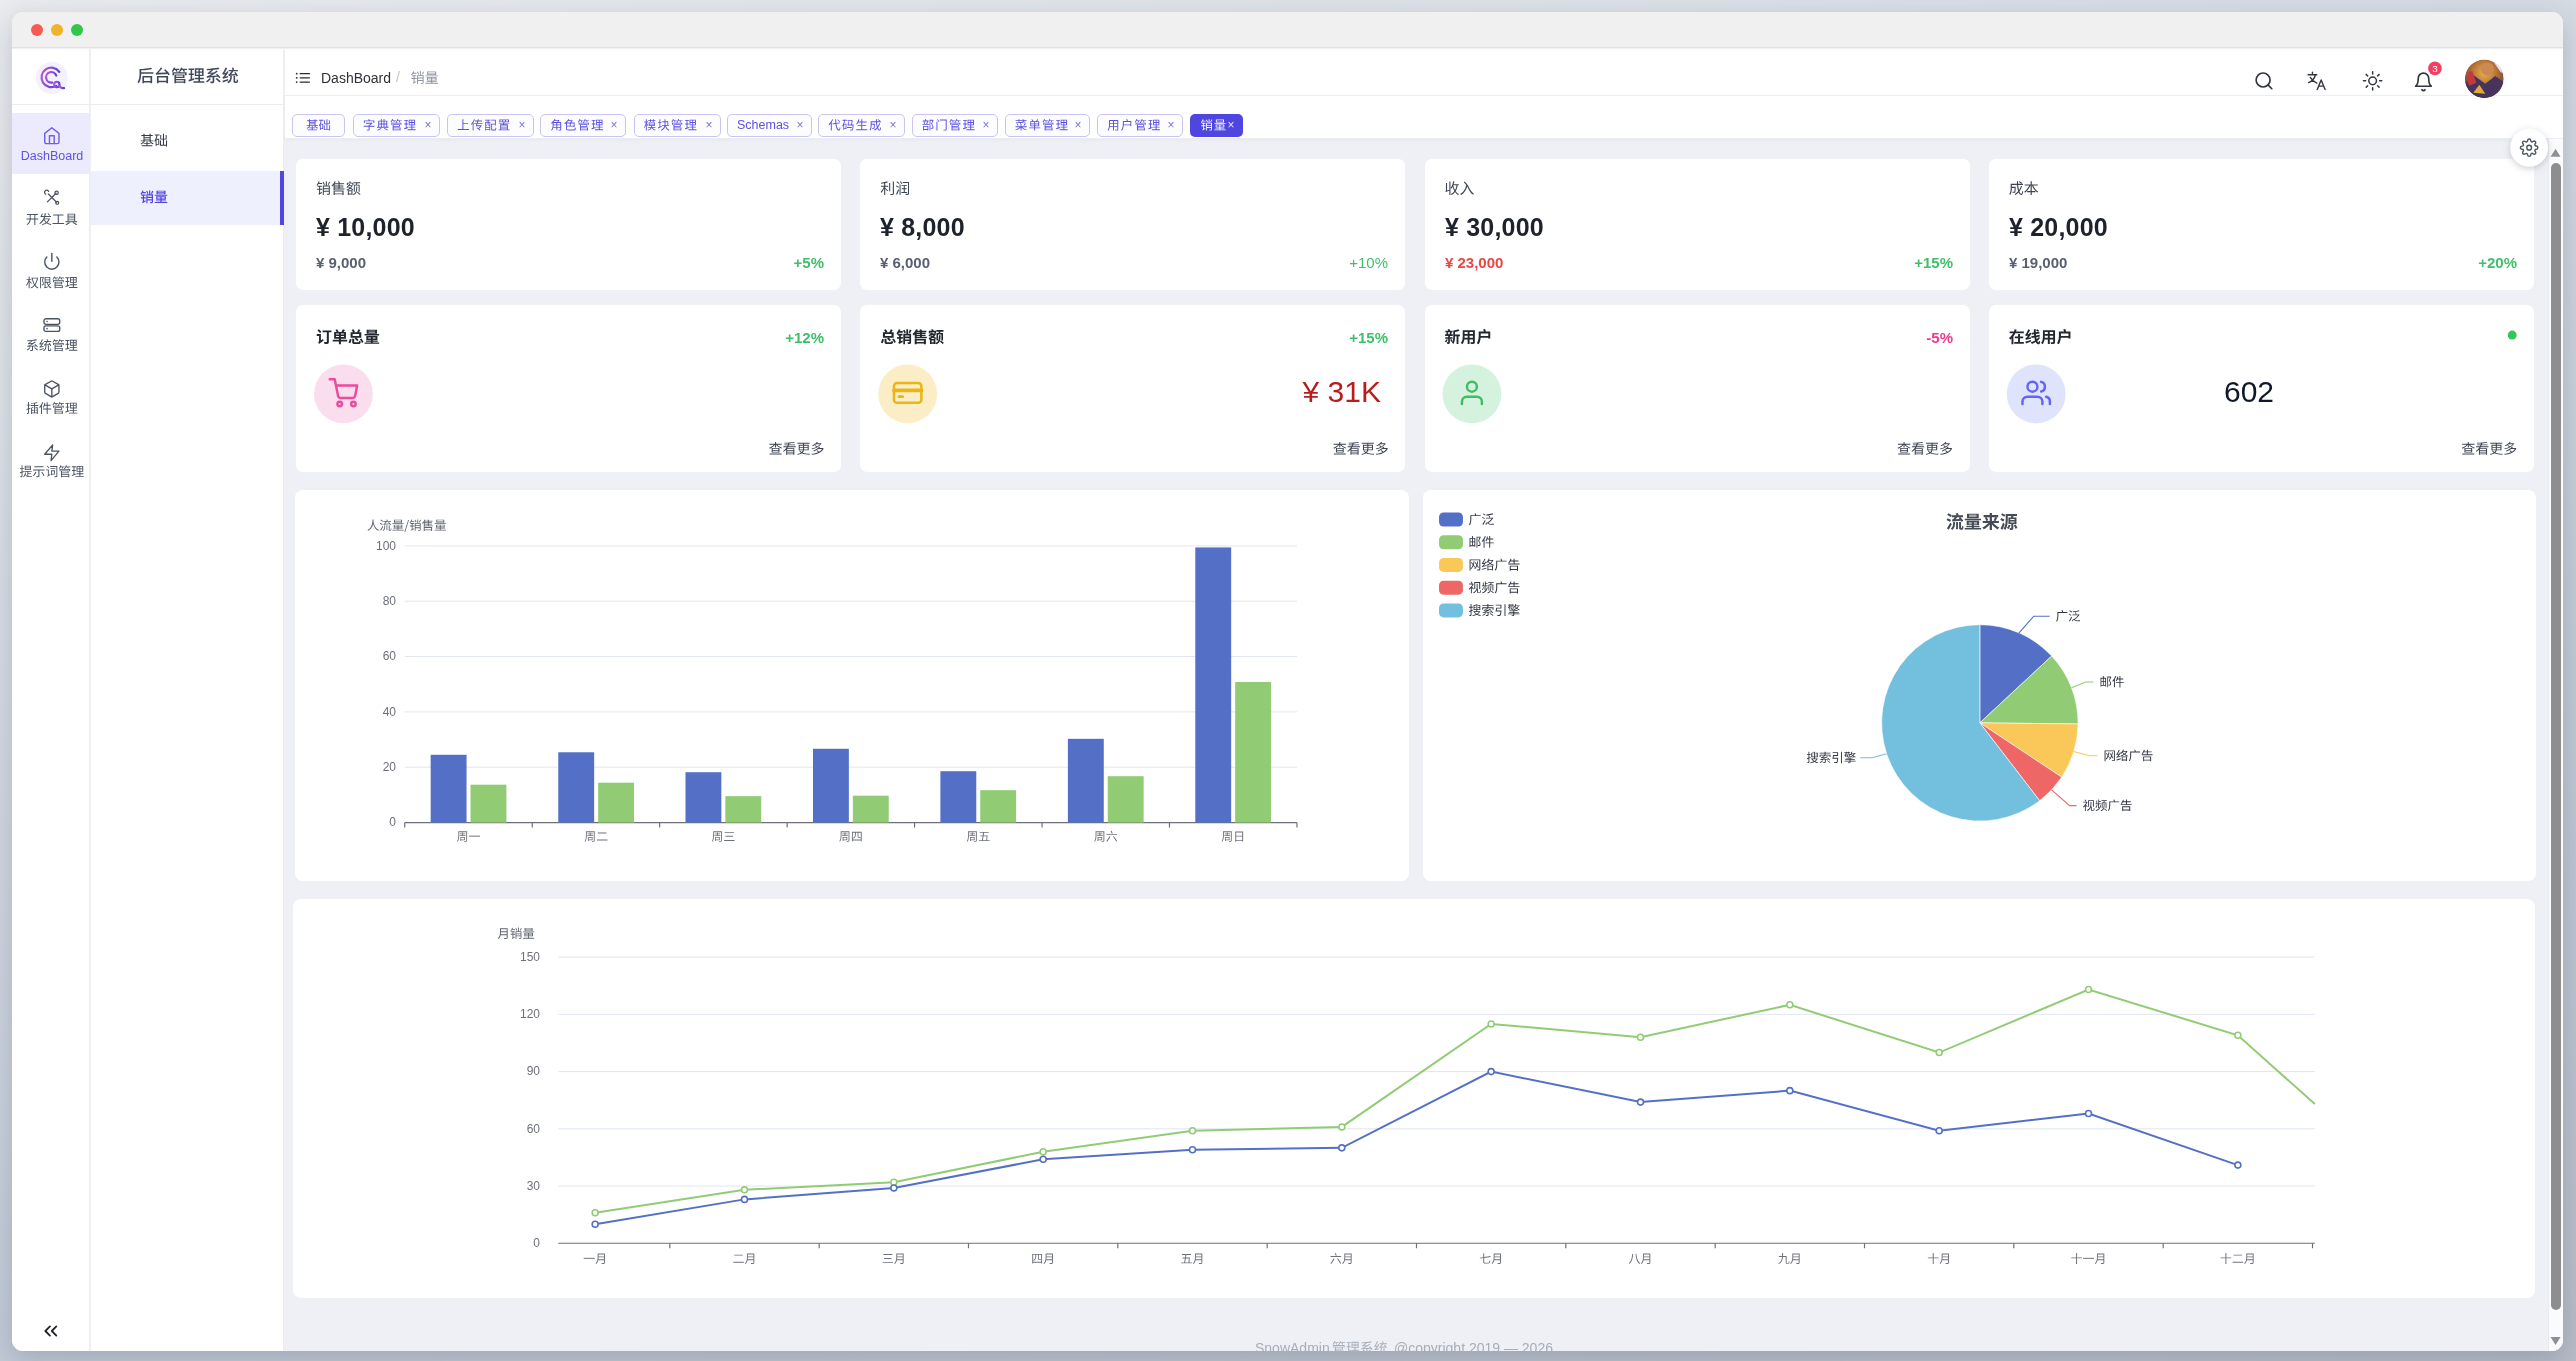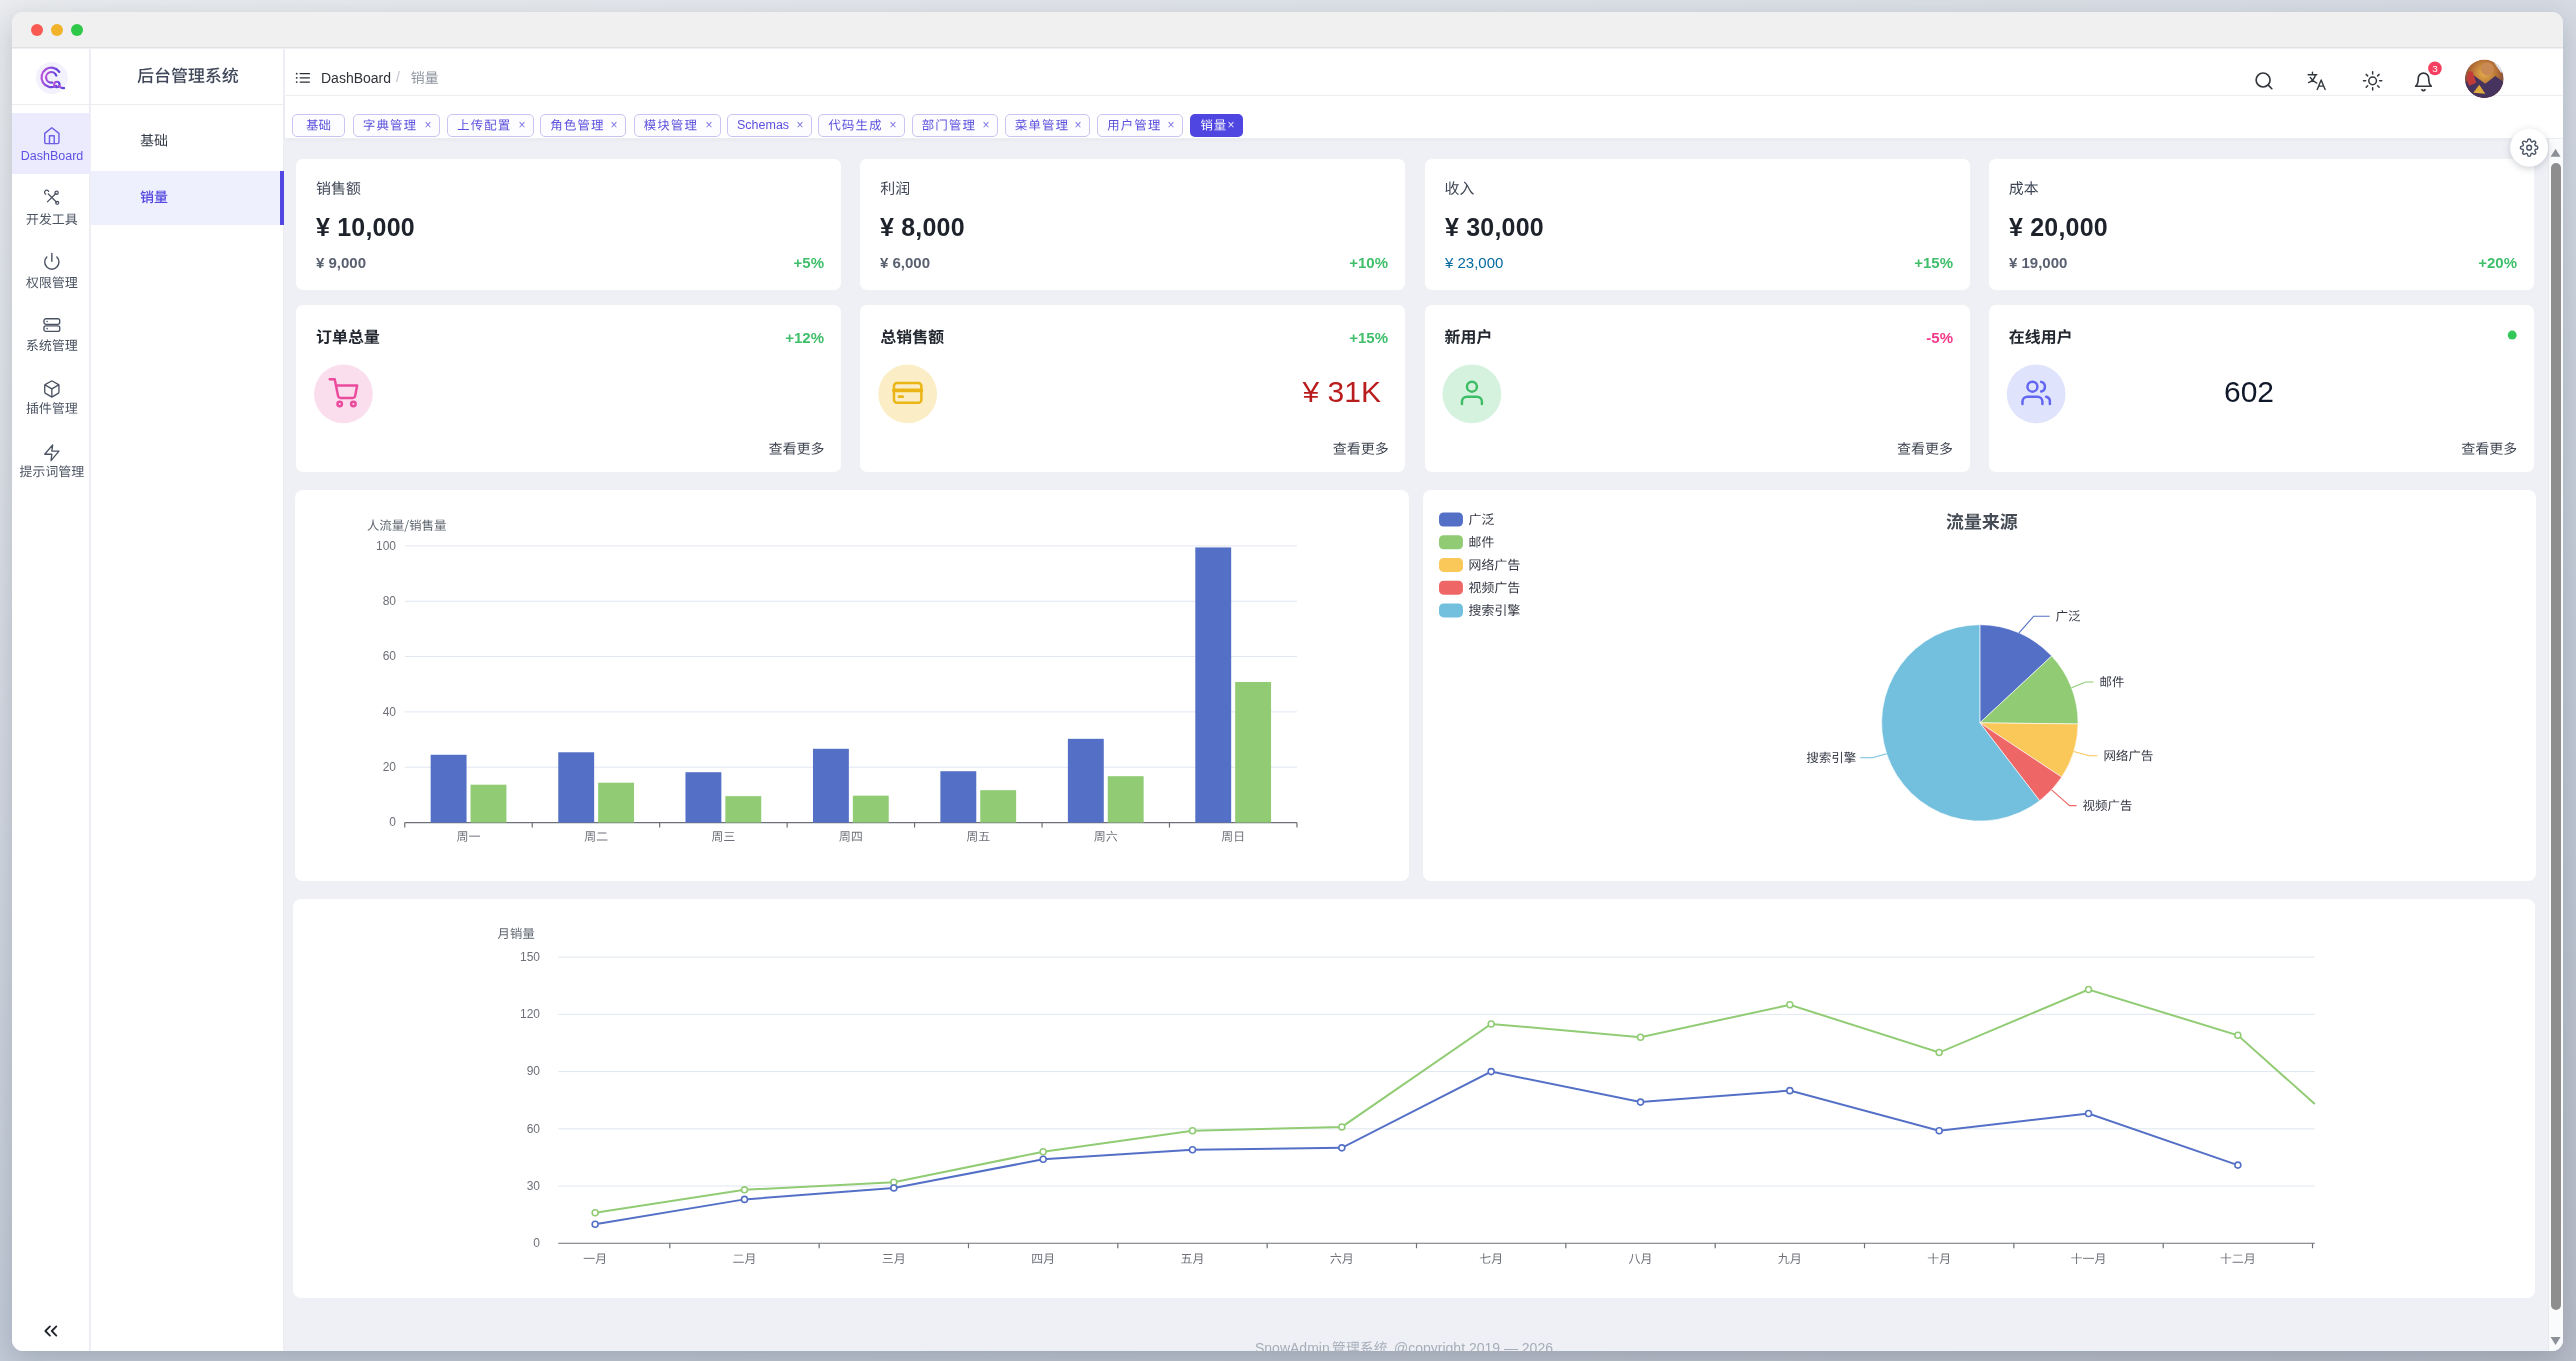--- a/index.html
+++ b/index.html
@@ -50,24 +50,24 @@
       <div style="position:absolute;left:1164px;top:114px;width:14px;font-size:12px;color:#7a71e0;line-height:22px;text-align:center">×</div>
       <div style="position:absolute;left:1190px;top:114px;width:53px;height:23px;background:#4f45e0;border-radius:5px"></div>
       <div style="position:absolute;left:1224px;top:114px;width:14px;font-size:12px;color:#e6e3ff;line-height:22px;text-align:center">×</div>
       <div style="position:absolute;left:295px;top:158px;width:547px;height:133px;background:#fff;border-radius:8px;border:1px solid #f0f1f4"></div>
       <div style="position:absolute;left:316px;top:213px;font-size:25px;font-weight:700;color:#1d222b;letter-spacing:0.2px">¥ 10,000</div>
       <div style="position:absolute;left:316px;top:254px;font-size:15px;font-weight:700;color:#596070">¥ 9,000</div>
       <div style="position:absolute;left:295px;top:254px;width:529px;text-align:right;font-size:15px;font-weight:700;color:#3fbf6a">+5%</div>
       <div style="position:absolute;left:859px;top:158px;width:547px;height:133px;background:#fff;border-radius:8px;border:1px solid #f0f1f4"></div>
       <div style="position:absolute;left:880px;top:213px;font-size:25px;font-weight:700;color:#1d222b;letter-spacing:0.2px">¥ 8,000</div>
       <div style="position:absolute;left:880px;top:254px;font-size:15px;font-weight:700;color:#596070">¥ 6,000</div>
-      <div style="position:absolute;left:859px;top:254px;width:529px;text-align:right;font-size:15px;font-weight:700;color:#3fbf6a">+10%</div>
+      <div style="position:absolute;left:859px;top:254px;width:529px;text-align:right;font-size:15px;font-weight:400;color:#3fbf6a">+10%</div>
       <div style="position:absolute;left:1424px;top:158px;width:547px;height:133px;background:#fff;border-radius:8px;border:1px solid #f0f1f4"></div>
       <div style="position:absolute;left:1445px;top:213px;font-size:25px;font-weight:700;color:#1d222b;letter-spacing:0.2px">¥ 30,000</div>
-      <div style="position:absolute;left:1445px;top:254px;font-size:15px;font-weight:400;color:#0369a1">¥ 23,000</div>
+      <div style="position:absolute;left:1445px;top:254px;font-size:15px;font-weight:700;color:#ef4444">¥ 23,000</div>
       <div style="position:absolute;left:1424px;top:254px;width:529px;text-align:right;font-size:15px;font-weight:700;color:#3fbf6a">+15%</div>
       <div style="position:absolute;left:1988px;top:158px;width:547px;height:133px;background:#fff;border-radius:8px;border:1px solid #f0f1f4"></div>
       <div style="position:absolute;left:2009px;top:213px;font-size:25px;font-weight:700;color:#1d222b;letter-spacing:0.2px">¥ 20,000</div>
       <div style="position:absolute;left:2009px;top:254px;font-size:15px;font-weight:700;color:#596070">¥ 19,000</div>
       <div style="position:absolute;left:1988px;top:254px;width:529px;text-align:right;font-size:15px;font-weight:700;color:#3fbf6a">+20%</div>
       <div style="position:absolute;left:295px;top:304px;width:547px;height:169px;background:#fff;border-radius:8px;border:1px solid #f0f1f4"></div>
       <div style="position:absolute;left:295px;top:329px;width:529px;text-align:right;font-size:15px;font-weight:700;color:#3fbf6a">+12%</div>
       <div style="position:absolute;left:859px;top:304px;width:547px;height:169px;background:#fff;border-radius:8px;border:1px solid #f0f1f4"></div>
       <div style="position:absolute;left:859px;top:329px;width:529px;text-align:right;font-size:15px;font-weight:700;color:#3fbf6a">+15%</div>
       <div style="position:absolute;left:859px;top:375px;width:522px;text-align:right;font-size:30px;color:#b91c1c">¥ 31K</div>

